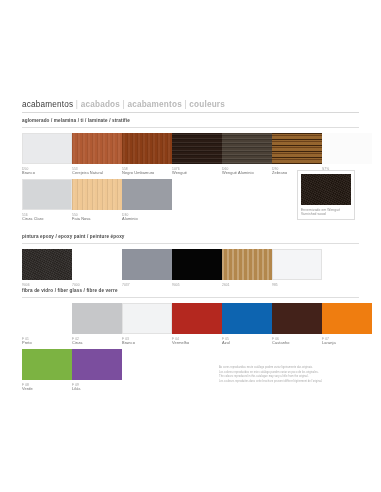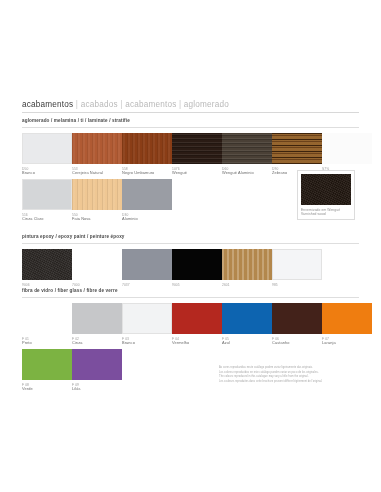--- a/index.html
+++ b/index.html
@@ -9,21 +9,21 @@
     font-family: "Liberation Sans", sans-serif;
     overflow: hidden;
   }
   .page { position: relative; width: 381px; height: 492px; padding: 0 22px; }
 
   
   .doc-header { position: absolute; left: 22px; top: 100px; width: 337px; }
   .title-line { font-size: 8.2px; letter-spacing: .2px; white-space: nowrap; }
   .title-line .pt { color: #3a3a3a; font-weight: normal; text-align: center; }
   .title-line .sep { color: #c9c9c9; margin: 0 2.5px; font-weight: normal; }
-  .title-line .alt { color: #b9b9b9; font-weight: normal; }
+  .title-line .alt { color: #b9b9b9; font-weight: bold; }
   .rule { height: 1px; background: #d8d8d8; margin-top: 3px; }
 
   
   .section { position: absolute; left: 22px; width: 337px; }
   .sec-title {
     font-size: 4.6px; font-weight: bold; color: #4a4a4a;
     letter-spacing: .15px; white-space: nowrap; margin-bottom: 4px;
   }
   .sec-rule { height: 1px; background: #dedede; width: 337px; margin-bottom: 5px; }
 
@@ -75,21 +75,21 @@
   .disclaimer { position: absolute; right: 22px; width: 140px; text-align: left; }
   .disclaimer p { font-size: 2.6px; color: #a8a8a8; line-height: 1.75; letter-spacing: .05px; }
 </style>
 </head>
 <body>
 
 <div class="page">
 
   <div class="doc-header">
     <div class="title-line">
-      <span class="pt">acabamentos</span><span class="sep">|</span><span class="alt">acabados</span><span class="sep">|</span><span class="alt">acabamentos</span><span class="sep">|</span><span class="alt">aglomerado</span>
+      <span class="pt">acabamentos</span><span class="sep">|</span><span class="alt">acabados</span><span class="sep">|</span><span class="alt">acabamentos</span><span class="sep">|</span><span class="alt">couleurs</span>
     </div>
     <div class="rule"></div>
   </div>
 
   <div id="sections-host">
       <div class="section" style="top: 118px;">
         <div class="sec-title">aglomerado / melamina / ti / laminate / stratifie</div>
         <div class="sec-rule"></div>
         <div class="swatch-row">
           <div class="cell" style="left: 0px;">

